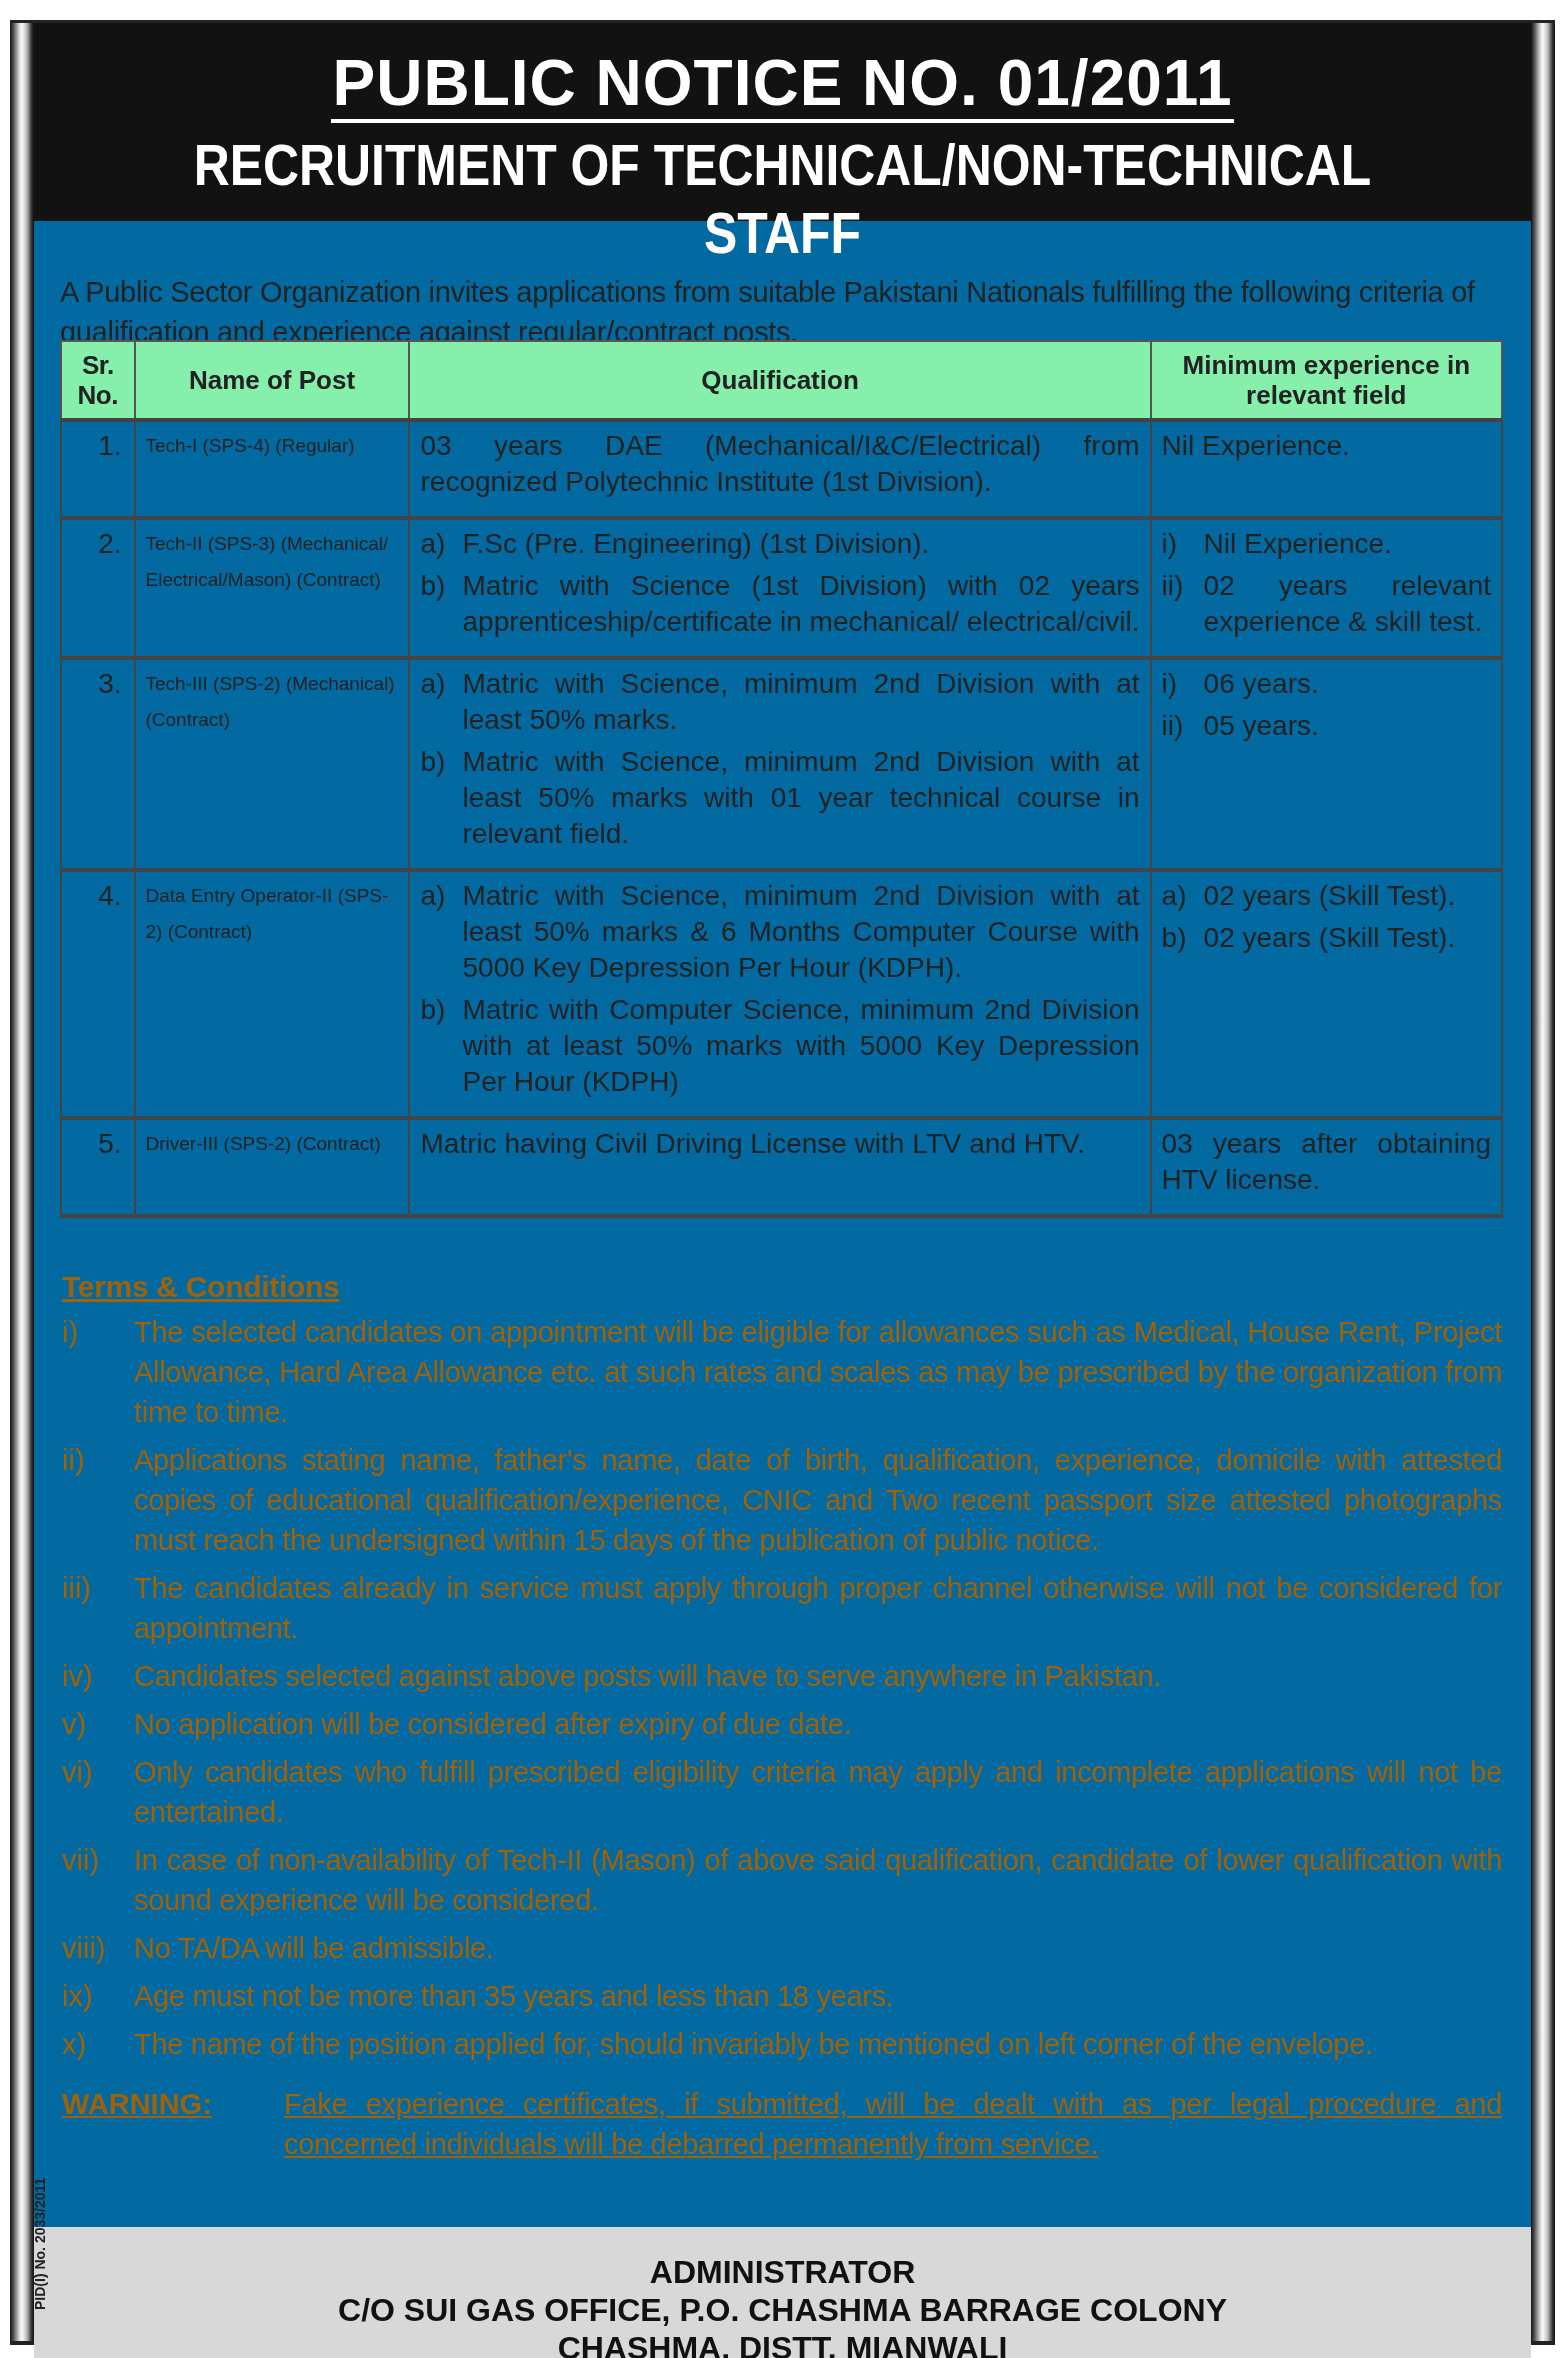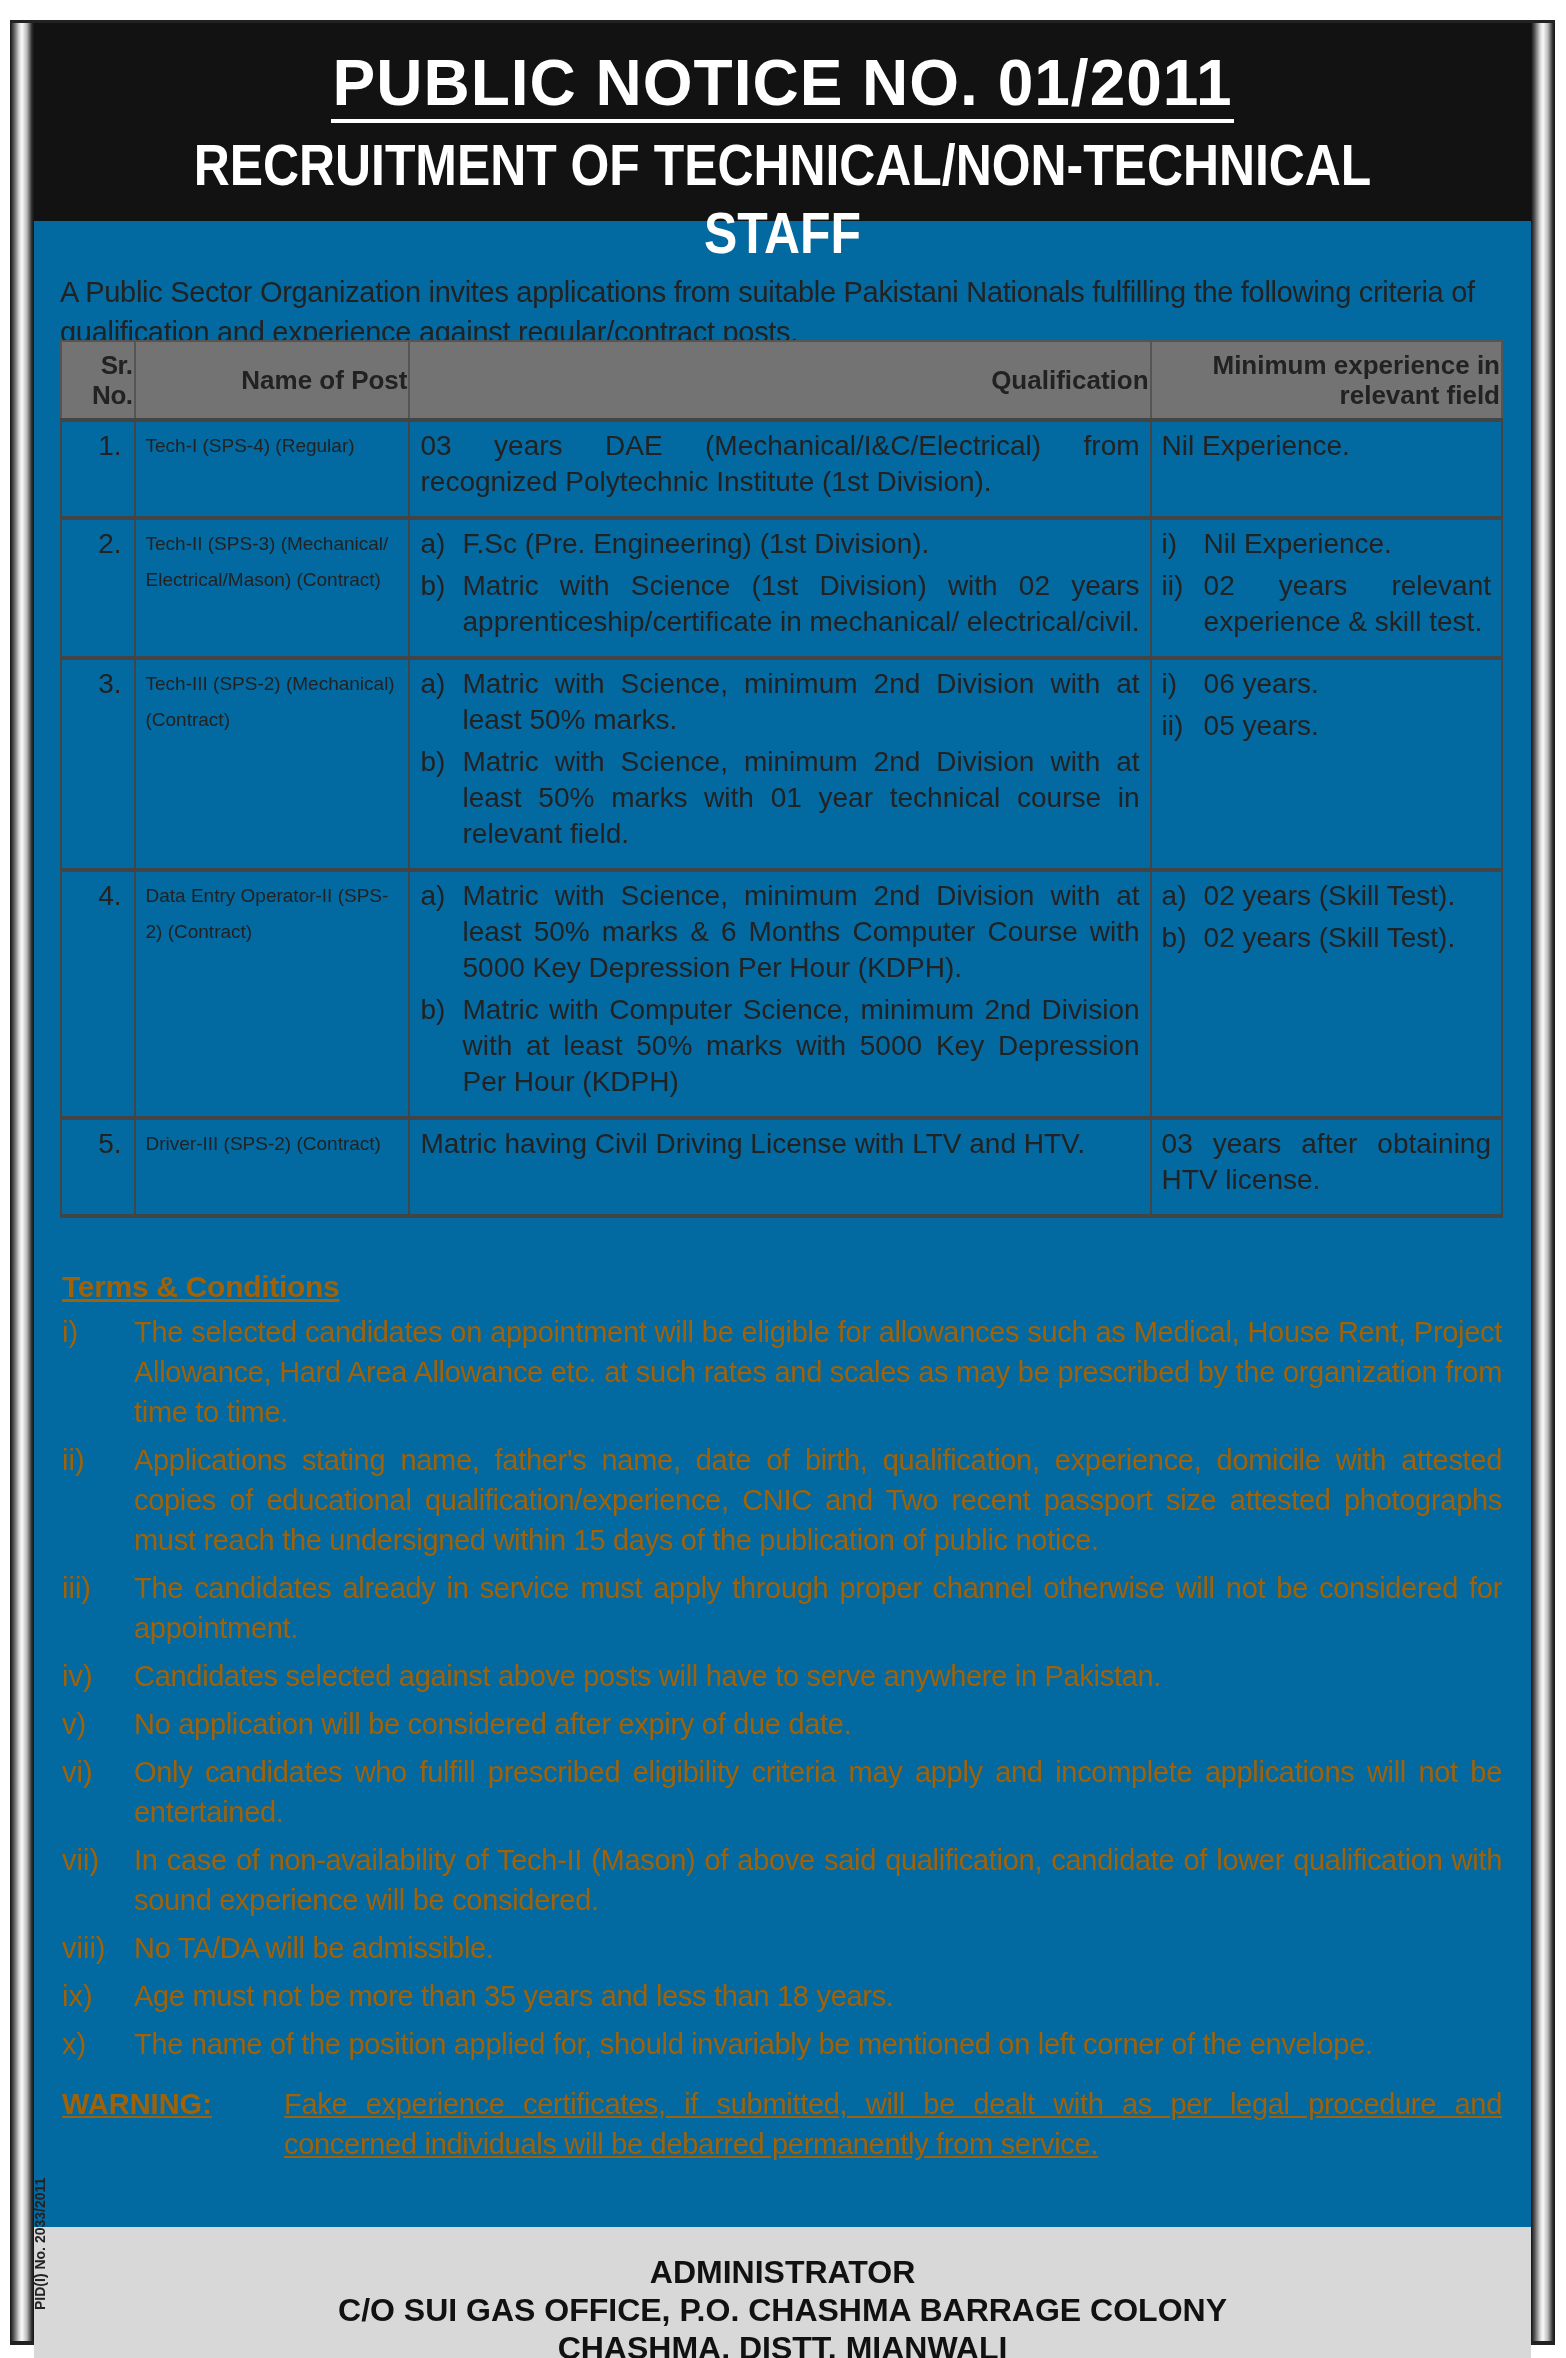--- a/index.html
+++ b/index.html
@@ -19,23 +19,23 @@
            letter-spacing: 1px; line-height: 72px; }
   .title span { border-bottom: 4px solid #fff; padding: 0 2px; }
   .subtitle { position: absolute; left: 0; right: 0; top: 108px; font-weight: bold; font-size: 58px;
               line-height: 68px; transform: scaleX(0.86); transform-origin: center; letter-spacing: 0px; }
 
   .intro { position: absolute; left: 60px; width: 1445px; top: 232px; font-size: 29px; line-height: 40px;
            color: #222; letter-spacing: -0.3px; margin-top: 40px; }
 
   table.posts { position: absolute; left: 60px; top: 340px; width: 1443px; border-collapse: collapse;
                 font-size: 28px; color: #222; }
-  table.posts th { background: #737373; font-weight: bold; font-size: 26px; line-height: 30px;
+  table.posts th { background: #86efac; font-weight: bold; font-size: 26px; line-height: 30px;
                    border: 2px solid #555; border-bottom: 4px solid #444; height: 74px;
-                   transform-origin: center; text-align: right; }
+                   transform-origin: center; }
   table.posts td { vertical-align: top; border-left: 2px solid #444; border-right: 2px solid #444;
                    border-bottom: 4px solid #444; padding: 6px 10px 10px 10px; line-height: 36px; }
   .col-sr { width: 50px; text-align: right; padding-right: 12px !important; }
   .col-post { width: 255px; font-weight: normal; font-size: 19px; line-height: 36px; }
   .col-qual { width: 726px; text-align: justify; }
   .col-exp { width: 332px; }
   .sub { display: flex; margin-bottom: 6px; }
   .sub .lbl { width: 42px; flex: none; }
   .sub .txt { flex: 1; text-align: justify; }
   .th-narrow { letter-spacing: -0.5px; }

